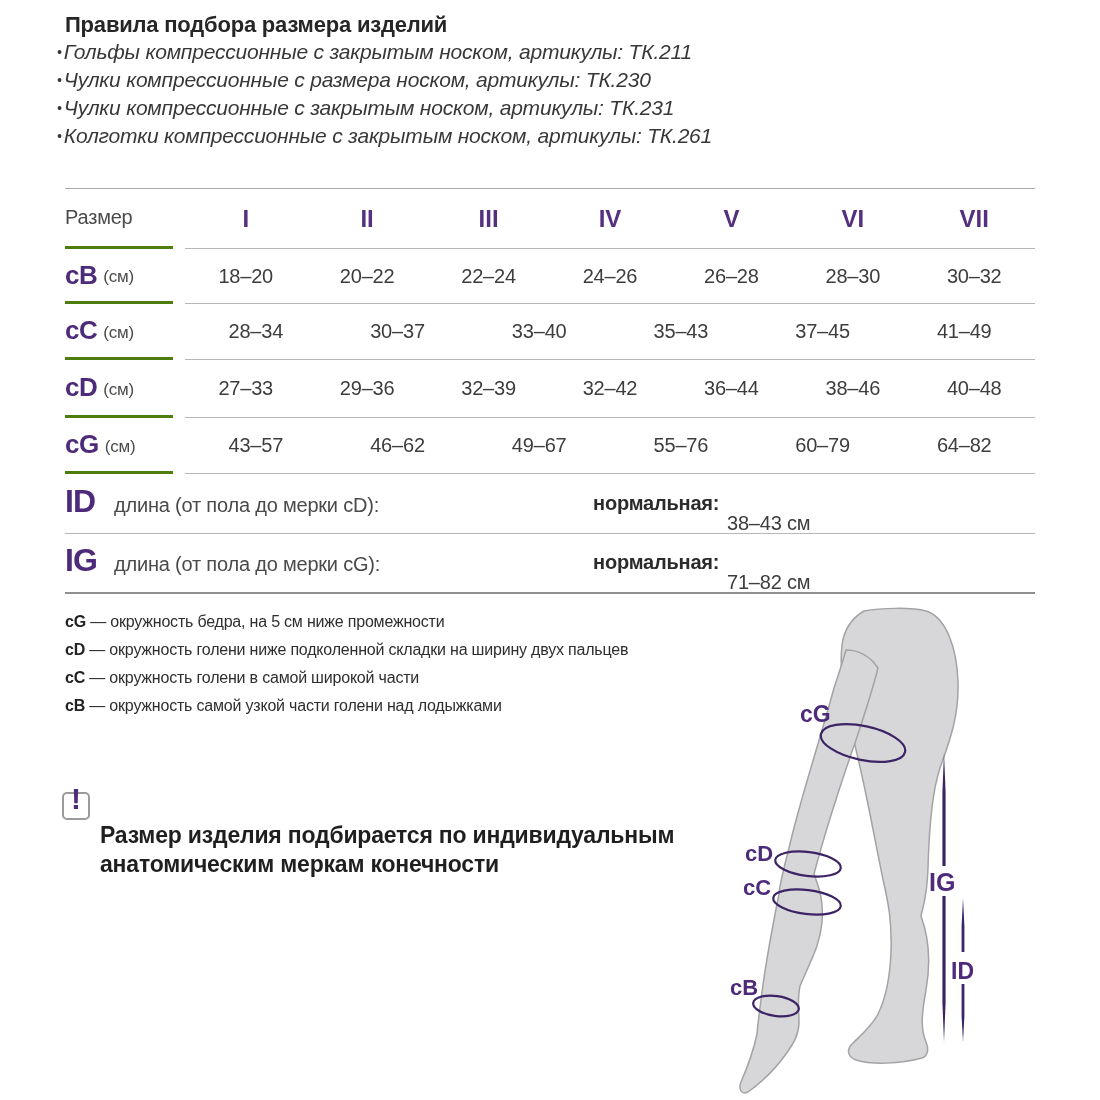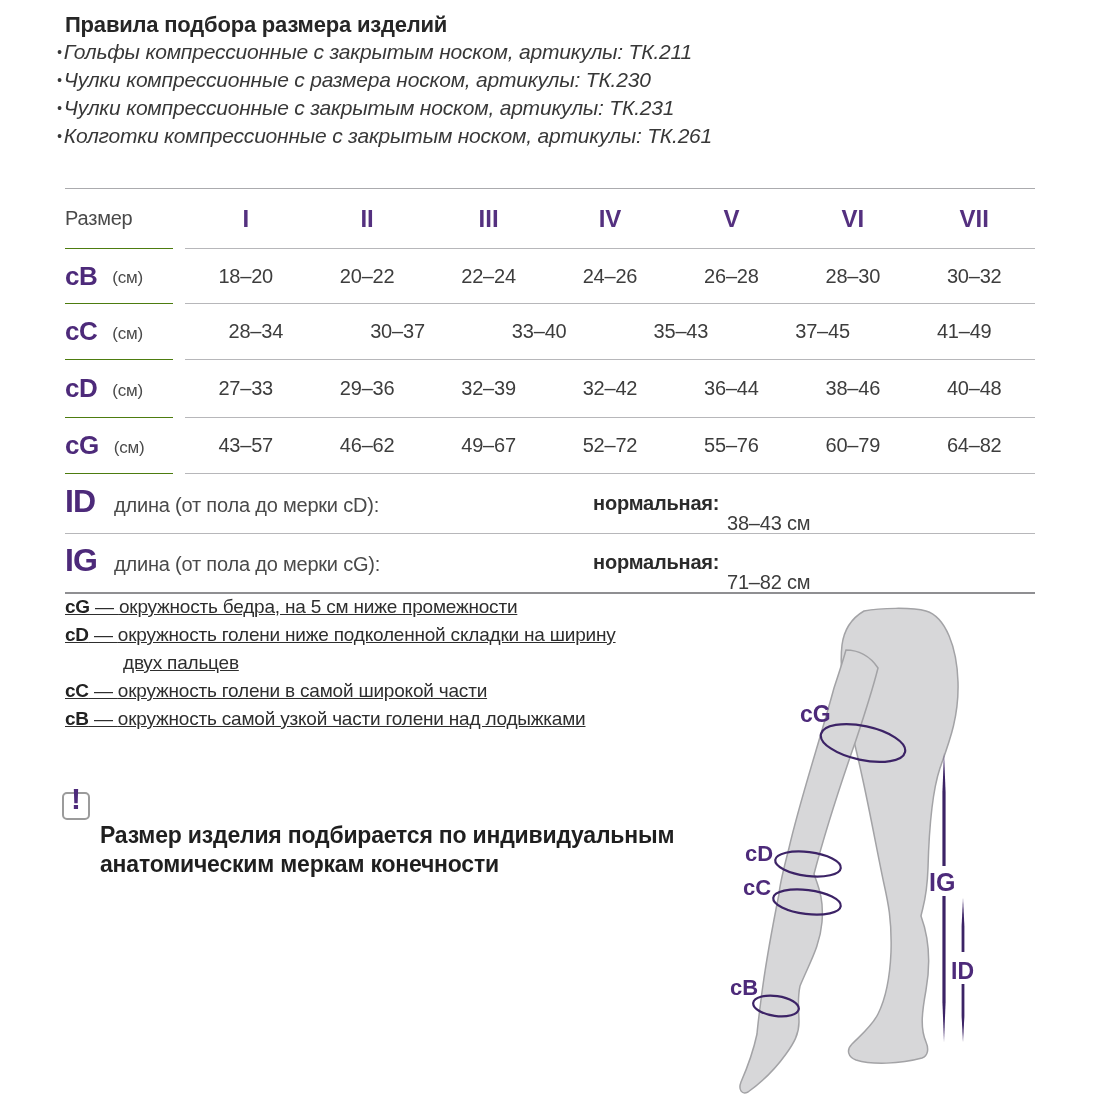--- a/index.html
+++ b/index.html
@@ -12,43 +12,43 @@
 
   
   .page-title{left:65px;top:12px;font-size:22px;font-weight:bold;color:#262626;}
   .bullets{left:57px;top:38px;width:820px;font-size:21px;color:#383838;font-style:italic;}
   .bullet-item{line-height:28px;white-space:nowrap;}
   .bullet{font-size:14px;vertical-align:2px;margin-right:2px;color:#383838;}
 
   
   .size-table{left:65px;top:188px;width:970px;border-top:1px solid #ababae;}
   .trow{display:flex;align-items:stretch;}
-  .tlabel{width:108px;display:flex;align-items:center;border-bottom:1px solid #4d7c0f;}
+  .tlabel{width:108px;display:flex;align-items:center;border-bottom:3px solid #4d7c0f;}
   .tgap{width:12px;border-bottom:none;}
   .tdata{flex:1;display:flex;border-bottom:1px solid #b7b7ba;}
   .tcell{flex:1;display:flex;align-items:center;justify-content:center;
          font-size:20px;color:#3d3d3d;}
   .roman{font-size:24px;font-weight:bold;color:#54307f;letter-spacing:0px;}
   .head-label{font-size:20px;color:#4a4a4a;}
   .mcode{font-size:26px;font-weight:bold;color:#4d2a7a;letter-spacing:-0.5px;}
-  .munit{font-size:17px;color:#4a4a4a;margin-left:15px;padding-top:4px;}
+  .munit{font-size:17px;color:#4a4a4a;margin-left:6px;padding-top:4px;}
 
   .lrow{position:relative;height:59px;border-bottom:1px solid #b7b7ba;}
   .lrow.last{height:58px;border-bottom:2px solid #8f8f92;}
   .lcode{position:absolute;left:0;top:50%;transform:translateY(-56%);
          font-size:32px;font-weight:bold;color:#4d2a7a;letter-spacing:-1px;}
   .ldesc{position:absolute;left:49px;top:50%;transform:translateY(-42%);
          font-size:20px;color:#4a4a4a;}
   .lnorm{position:absolute;left:528px;top:50%;transform:translateY(-52%);
          font-size:20px;font-weight:bold;color:#2b2b2b;}
   .lval{position:absolute;left:662px;top:50%;transform:translateY(-52%);
         font-size:20px;color:#3d3d3d;margin-top:20px;}
 
   
-  .legend{left:65px;top:593px;width:585px;font-size:19px;color:#2e2e2e;text-decoration:underline;}
+  .legend{left:65px;top:608px;width:585px;font-size:16px;color:#2e2e2e;}
   .legend-item{line-height:28px;padding-left:58px;text-indent:-58px;}
   .legend-code{font-weight:bold;color:#222;}
 
   
   .note{left:62px;top:788px;width:640px;}
   .note-icon{position:absolute;left:0;top:4px;width:24px;height:24px;
              border:2px solid #9b9b9b;border-radius:5px;background:#fff;}
   .note-glyph{position:absolute;left:50%;top:-12px;transform:translateX(-50%);
               font-size:30px;font-weight:bold;color:#4d2a7a;}
   .note-text{margin-left:38px;width:600px;font-size:23px;font-weight:bold;
@@ -143,21 +143,20 @@
       <div class="trow" style="height: 56px;">
         <div class="tlabel">
           <span class="mcode">cG</span>
           <span class="munit">(см)</span>
         </div>
         <div class="tgap"></div>
         <div class="tdata">
           <div class="tcell">43–57</div>
           <div class="tcell">46–62</div>
           <div class="tcell">49–67</div>
-          <div class="tcell">52–72</div>
           <div class="tcell">55–76</div>
           <div class="tcell">60–79</div>
           <div class="tcell">64–82</div>
         </div>
       </div>
     </div>
 
   <div class="lrow">
     <span class="lcode">ID</span>
     <span class="ldesc">длина (от пола до мерки cD):</span>

